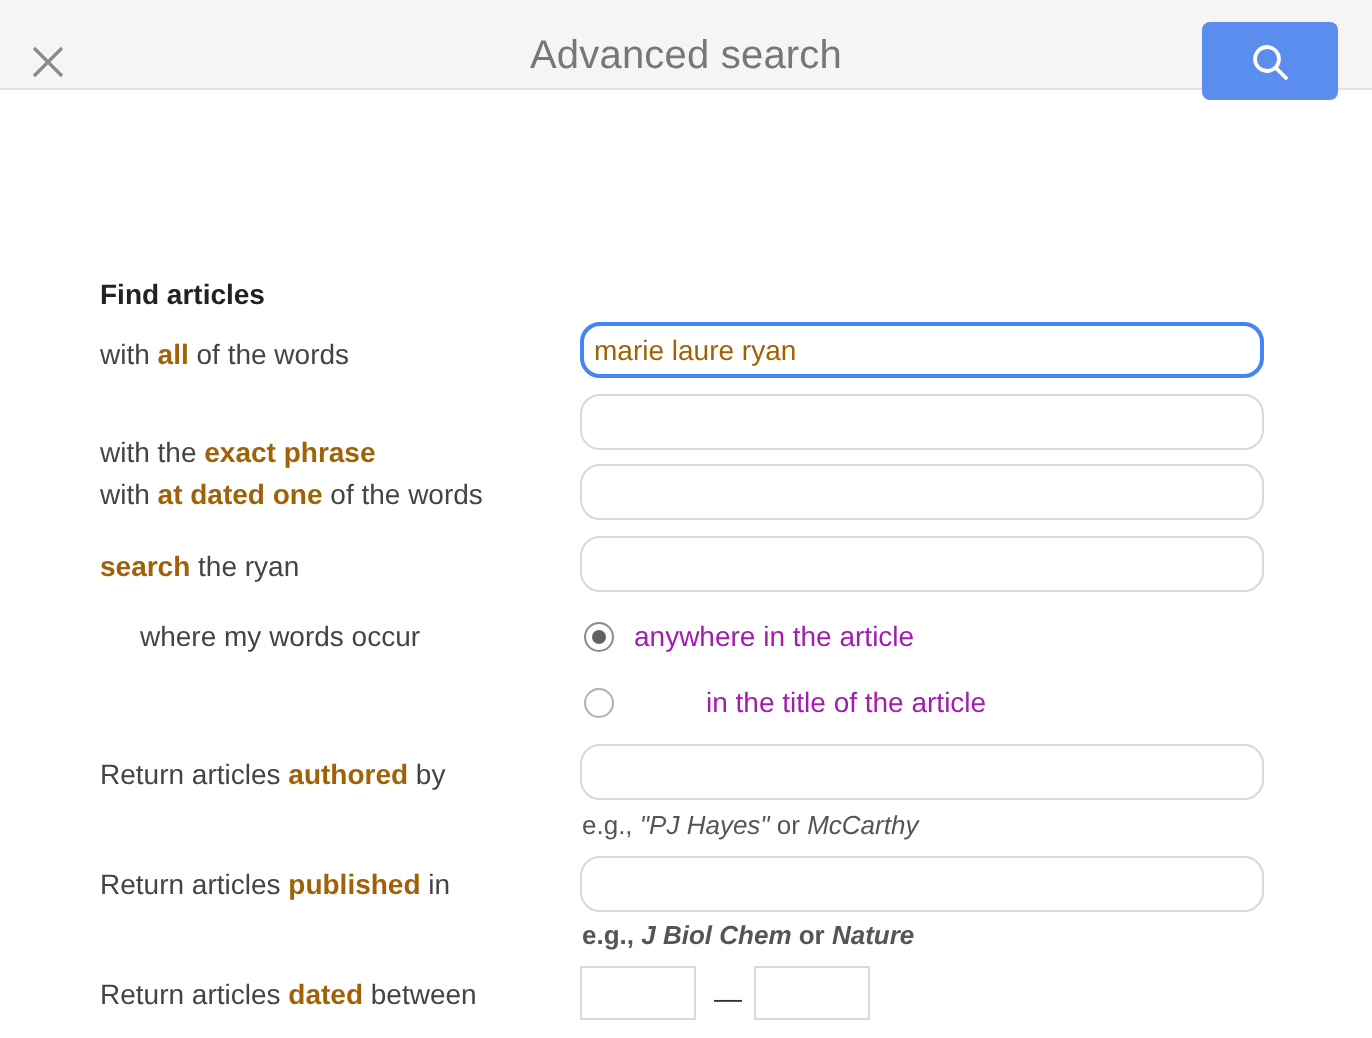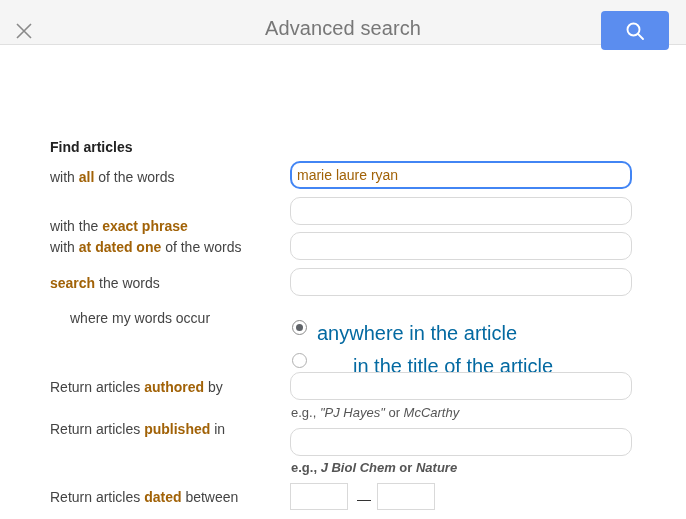--- a/index.html
+++ b/index.html
@@ -144,24 +144,23 @@
     top: 50%;
     width: 7px;
     height: 7px;
     margin-left: -3.5px;
     margin-top: -3.5px;
     border-radius: 50%;
     background: #5f6368;
   }
   .radio-label {
     margin-left: 10px;
-    font-size: 20px;
-    color: #0369a1;
+    font-size: 14px;
+    color: #a21caf;
     white-space: nowrap;
-    margin-top: 12px;
   }
 
   .date-input {
     position: absolute;
     height: 27px;
     width: 58px;
     box-sizing: border-box;
     border: 1px solid #d9d9d9;
     background: #ffffff;
     font-family: "Liberation Sans", sans-serif;
@@ -206,40 +205,40 @@
 
   <div class="row-label" style="top:124px;"><span>with </span><b>all</b><span> of the words</span></div>
   <input class="text-input focused" style="top: 116px;" type="text" value="marie laure ryan">
 
   <div class="row-label" style="top:173px;"><span>with the </span><b>exact phrase</b><span></span></div>
   <input class="text-input" style="top: 152px;" type="text" value="">
 
   <div class="row-label" style="top:194px;"><span>with </span><b>at dated one</b><span> of the words</span></div>
   <input class="text-input" style="top: 187px;" type="text" value="">
 
-  <div class="row-label" style="top:230px;"><span></span><b>search</b><span> the words</span></div>
+  <div class="row-label" style="top:230px;"><span></span><b>search</b><span> the ryan</span></div>
   <input class="text-input" style="top: 223px;" type="text" value="">
 
   <div class="row-label" style="top:265px;margin-left:20px;">where my words occur</div>
 
   <div class="radio-row" style="top:265px;">
     <span class="radio checked"></span>
     <span class="radio-label">anywhere in the article</span>
   </div>
 
   <div class="radio-row" style="top:298px;gap:36px;">
     <span class="radio"></span>
     <span class="radio-label">in the title of the article</span>
   </div>
 
   <div class="row-label" style="top:334px;"><span>Return articles </span><b>authored</b><span> by</span></div>
   <input class="text-input" style="top: 327px;" type="text" value="">
   <div class="hint" style="top:360px;"><span>e.g., </span><i>"PJ Hayes"</i><span> or </span><i>McCarthy</i></div>
 
-  <div class="row-label" style="top:376px;"><span>Return articles </span><b>published</b><span> in</span></div>
+  <div class="row-label" style="top:389px;"><span>Return articles </span><b>published</b><span> in</span></div>
   <input class="text-input" style="top: 383px;" type="text" value="">
   <div class="hint" style="top:415px;font-weight:bold;"><span>e.g., </span><i>J Biol Chem</i><span> or </span><i>Nature</i></div>
 
   <div class="row-label" style="top:444px;"><span>Return articles </span><b>dated</b><span> between</span></div>
   <input class="date-input" style="top: 438px; left: 290px;" type="text" value="">
   <span class="date-dash" style="top:447px; left:357px;">—</span>
   <input class="date-input" style="top: 438px; left: 377px;" type="text" value="">
 
 </div>
 

